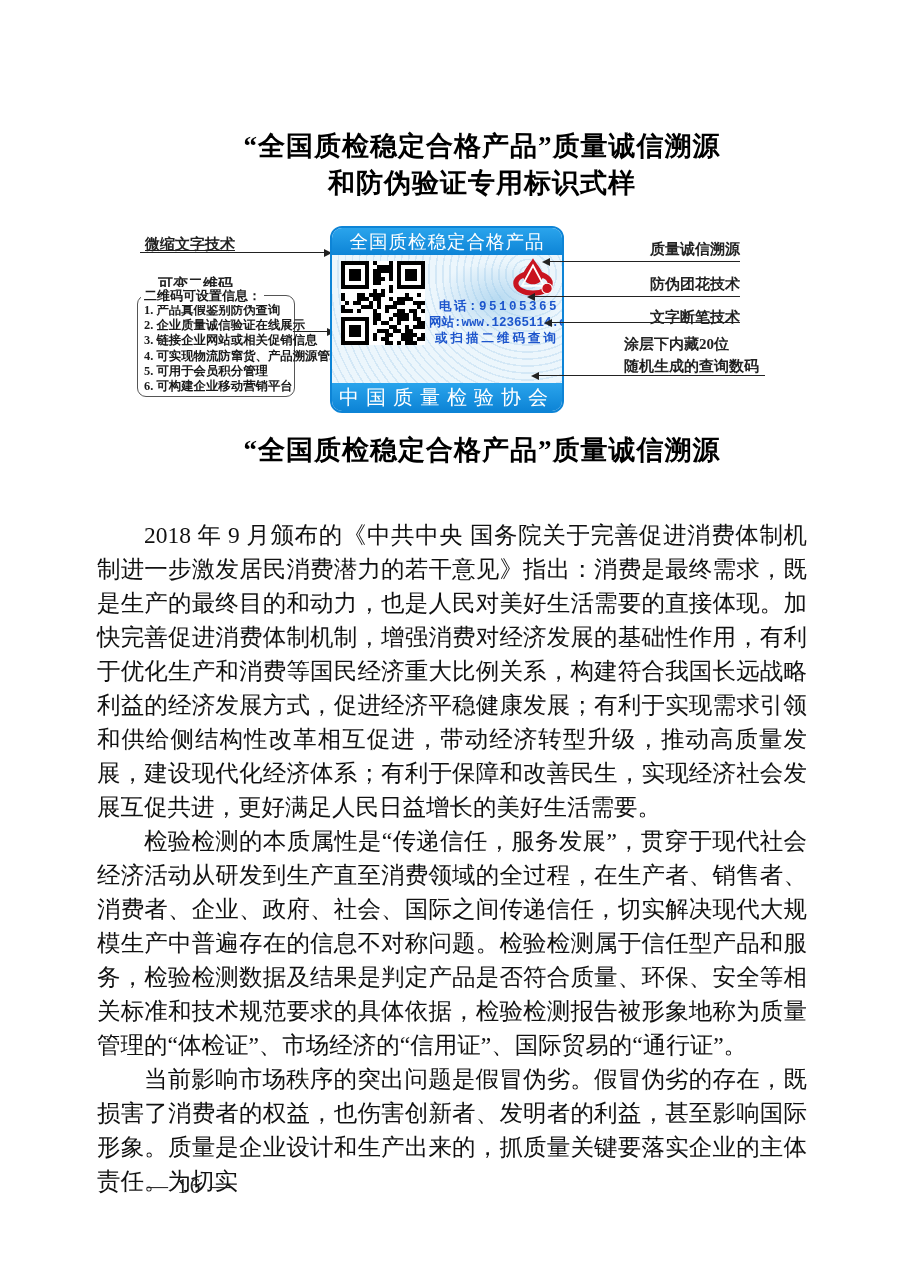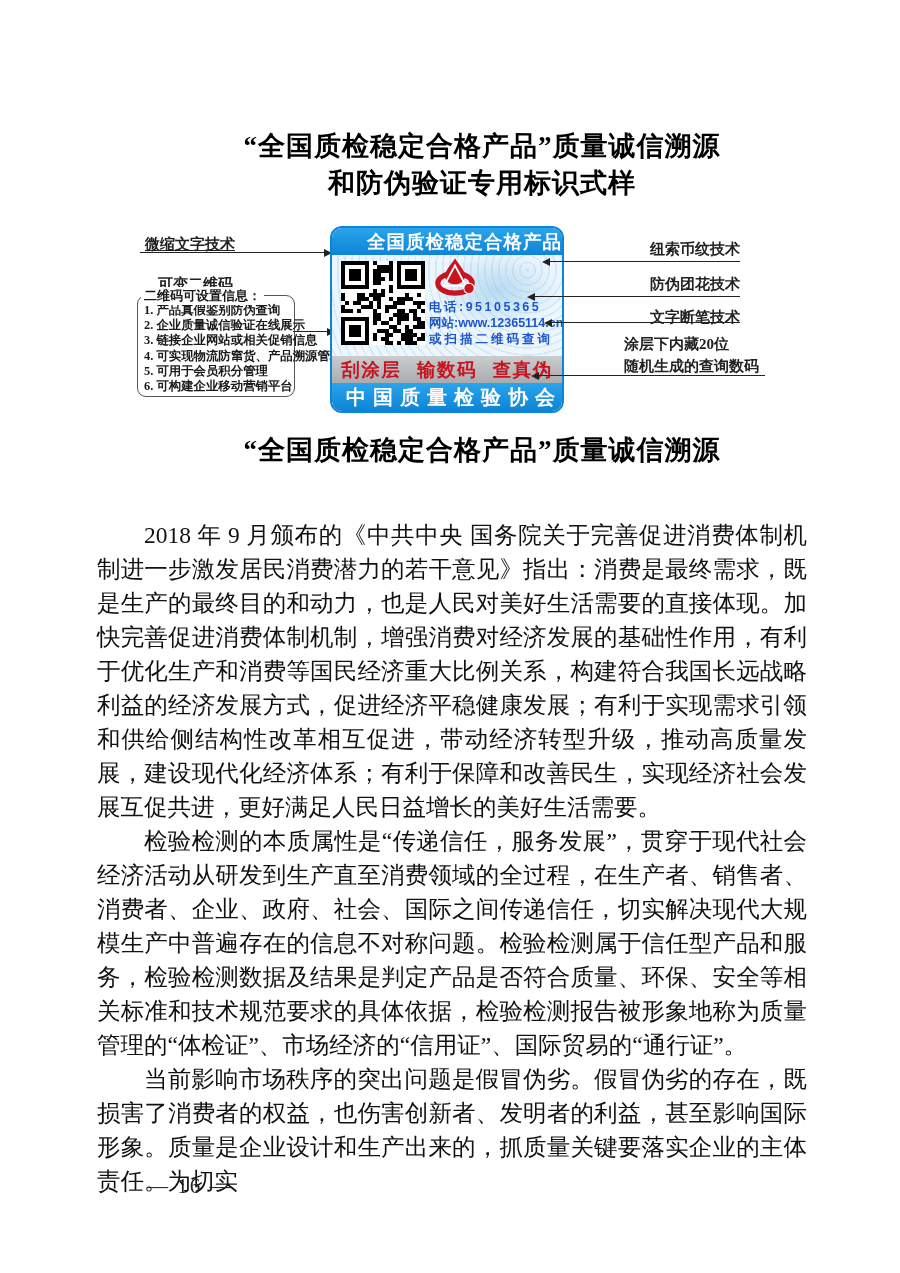--- a/index.html
+++ b/index.html
@@ -22,29 +22,29 @@
 
   .qr-box{position:absolute;left:137px;top:80px;width:156px;height:100px;border:1.3px solid #555;border-radius:9px;background:#fff;}
   .qr-box-title{position:absolute;top:-9px;left:3px;background:#fff;padding:0 3px;font-size:13px;font-weight:bold;white-space:nowrap;}
   .qr-box ul{list-style:none;margin:0;padding:7px 3px 0 6px;}
   .qr-box li{font-size:12.4px;line-height:15.2px;font-weight:bold;white-space:nowrap;}
 
   
   .sec-label{position:absolute;left:330px;top:11px;width:230px;height:183px;
     border:2px solid var(--label-blue-dark);border-radius:12px;overflow:hidden;background:#fff;
     font-family:"Liberation Sans","DejaVu Sans",sans-serif;display:flex;flex-direction:column;}
-  .band-blue{background:linear-gradient(var(--label-blue),var(--label-blue-dark));color:#fff;font-weight:bold;text-align:right;}
+  .band-blue{background:linear-gradient(var(--label-blue),var(--label-blue-dark));color:#fff;font-weight:normal;text-align:center;}
   .lbl-header{height:27px;line-height:27px;font-size:18.5px;letter-spacing:1px;}
   .lbl-mid{position:relative;flex:1;
     background:
       radial-gradient(ellipse 90px 55px at 72% 35%, rgba(140,195,232,.55), rgba(140,195,232,0) 70%),
       repeating-radial-gradient(circle at 85% 15%, rgba(165,205,235,.35) 0 1.5px, transparent 1.5px 7px),
       var(--label-bg);}
   .qr-code{position:absolute;left:9px;top:6px;width:84px;height:84px;background:#fff;}
-  .contact{position:absolute;left:97px;top:0;width:130px;height:100%;text-align:left;}
+  .contact{position:absolute;left:97px;top:0;width:130px;height:100%;text-align:right;font-family:Liberation Mono, monospace;}
   .logo-wrap{height:42px;margin-top:2px;}
   .contact-line{color:var(--contact-blue);font-weight:bold;font-size:12.5px;line-height:16px;white-space:nowrap;}
   .contact-line.phone{letter-spacing:2.5px;}
   .contact-line.scan{letter-spacing:3px;}
   .lbl-scratch{height:27px;line-height:27px;background:linear-gradient(#cbccce,var(--band-gray));
     color:var(--red);font-weight:bold;font-size:18.5px;text-align:center;letter-spacing:1.5px;word-spacing:9px;}
   .lbl-footer{height:28px;line-height:28px;font-size:20px;letter-spacing:7px;}
 
   
   .body-text{position:absolute;top:518px;left:97px;width:710px;font-size:23.5px;line-height:34px;text-align:justify;color:#111;}
@@ -237,25 +237,24 @@
               <path d="M50 2 C56 13 69 25 69 35 C69 46 60 52 50 52 C40 52 31 46 31 35 C31 25 44 13 50 2 Z" fill="var(--red)"></path>
               <path d="M50 16 L71 55 L29 55 Z" fill="none" stroke="#fff" stroke-width="3.5"></path>
               <circle cx="77" cy="60" r="10" fill="var(--red)" stroke="#fff" stroke-width="2"></circle>
             </svg>
           </div>
           <div class="contact-line phone">电话:95105365</div>
           <div class="contact-line">网站:www.12365114.cn</div>
           <div class="contact-line scan">或扫描二维码查询</div>
         </div>
       </div>
-      <div class="lbl-scratch">刮涂层 输数码 查真伪</div>
       <div class="band-blue lbl-footer">中国质量检验协会</div>
     </div>
 
-    <div class="callout-text" style="right:160px;top:25px;">纽索币纹技术</div>
+    <div class="callout-text" style="right:160px;top:25px;">质量诚信溯源</div>
     <div class="callout-line" style="left:548px;top:46px;width:192px;"></div>
     <div class="ah left" style="left:542px;top:42.5px;"></div>
 
     <div class="callout-text" style="right:160px;top:60px;">防伪团花技术</div>
     <div class="callout-line" style="left:533px;top:81px;width:207px;"></div>
     <div class="ah left" style="left:527px;top:77.5px;"></div>
 
     <div class="callout-text" style="right:160px;top:87px;margin-top:6px;">文字断笔技术</div>
     <div class="callout-line" style="left:550px;top:107px;width:190px;"></div>
     <div class="ah left" style="left:544px;top:103.5px;"></div>

